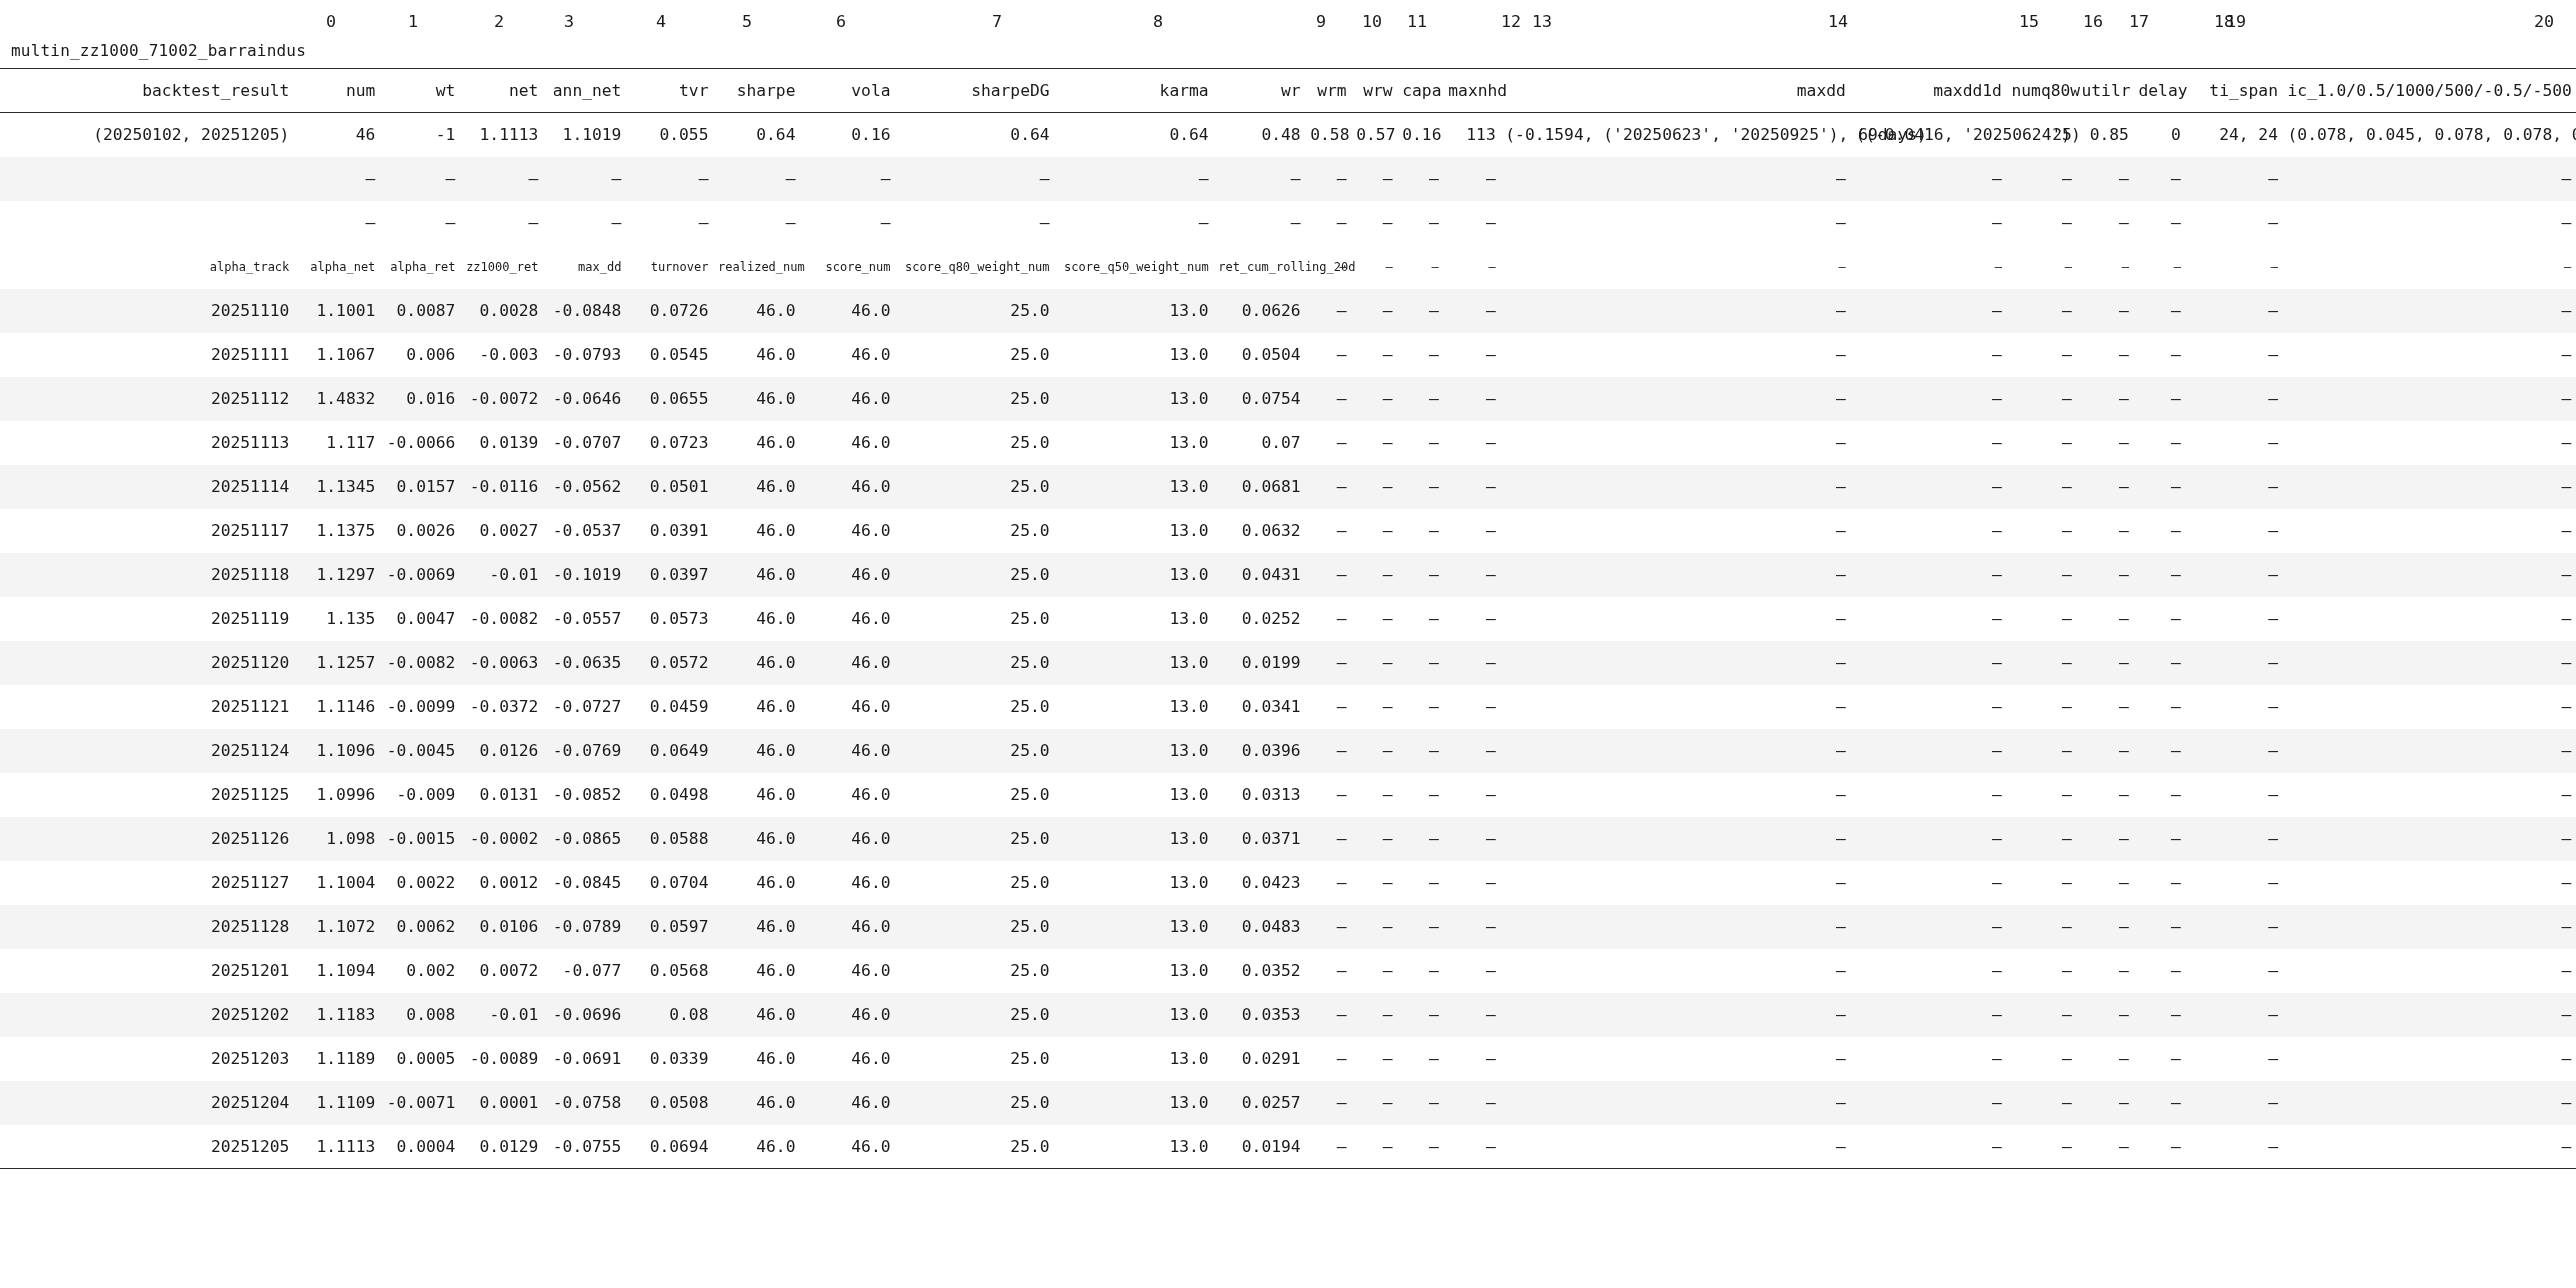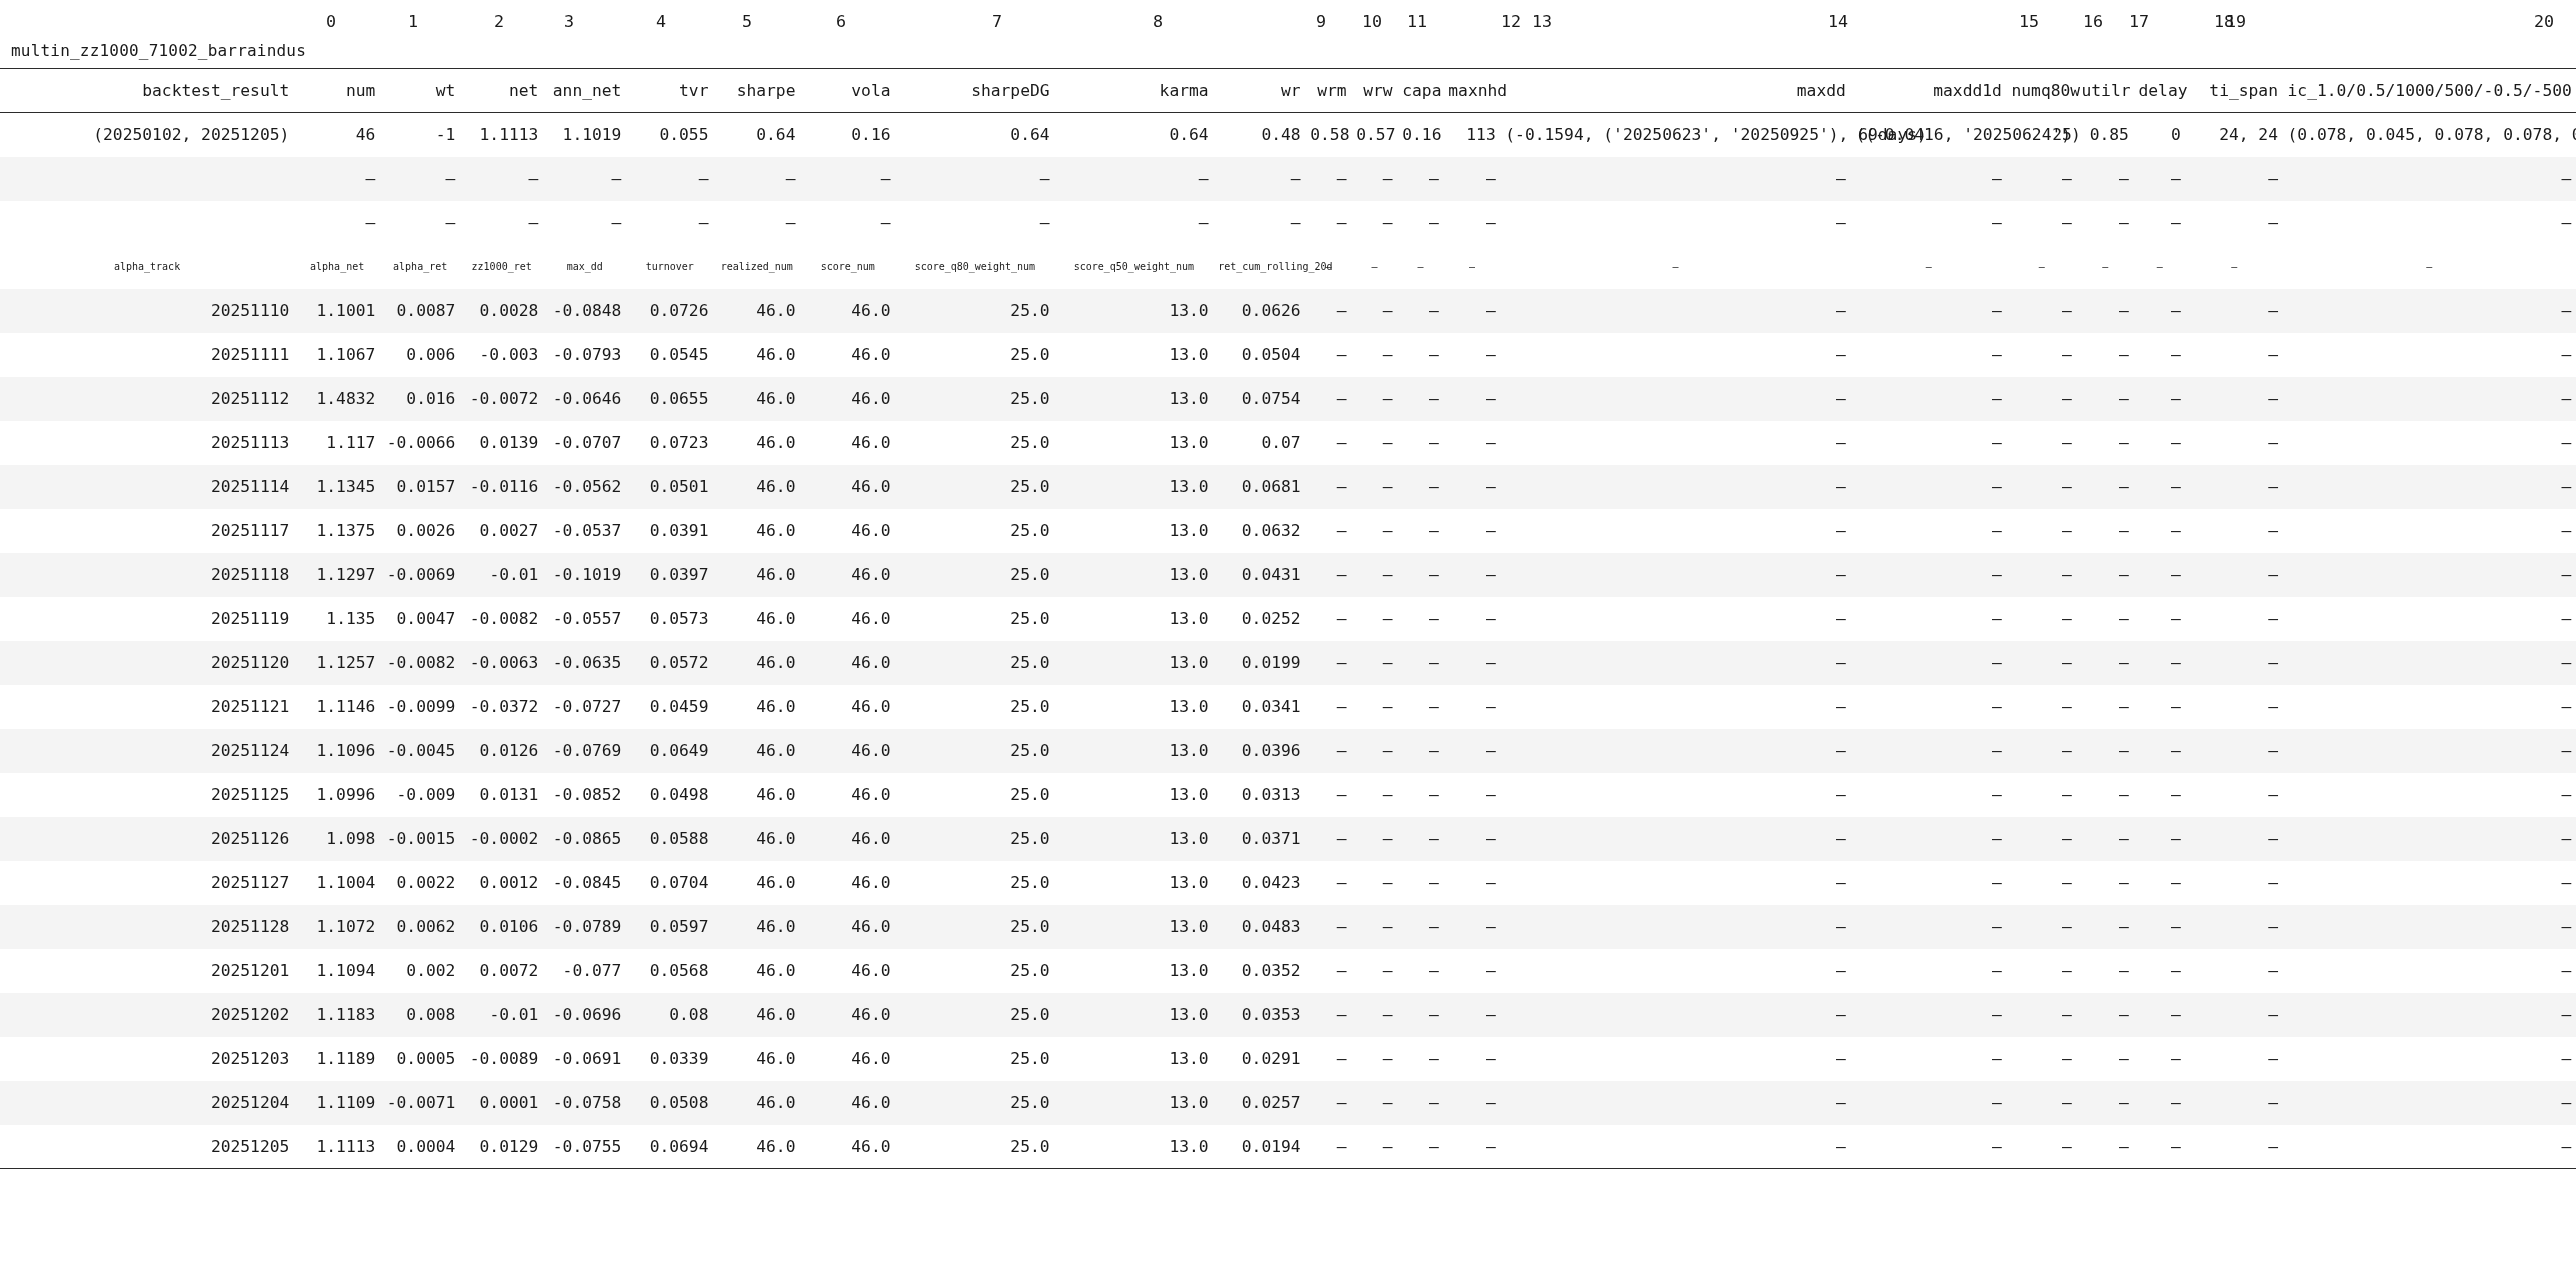--- a/index.html
+++ b/index.html
@@ -64,22 +64,21 @@
     white-space: nowrap;
     vertical-align: middle;
     overflow: visible;
   }
   tr.head-row {
     border-top: 1.6px solid #2b2b2b;
     border-bottom: 1.6px solid #2b2b2b;
     height: 45px;
   }
   tr.sub-head td {
-    font-size: 10px;
-    text-align: center;
+    font-size: 12px;
   }
   tr.alt {
     background: #f4f4f4;
   }
   tr.last-row {
     border-bottom: 1.6px solid #2b2b2b;
   }
   td.dash {
     text-align: center;
     color: #1a1a1a;

